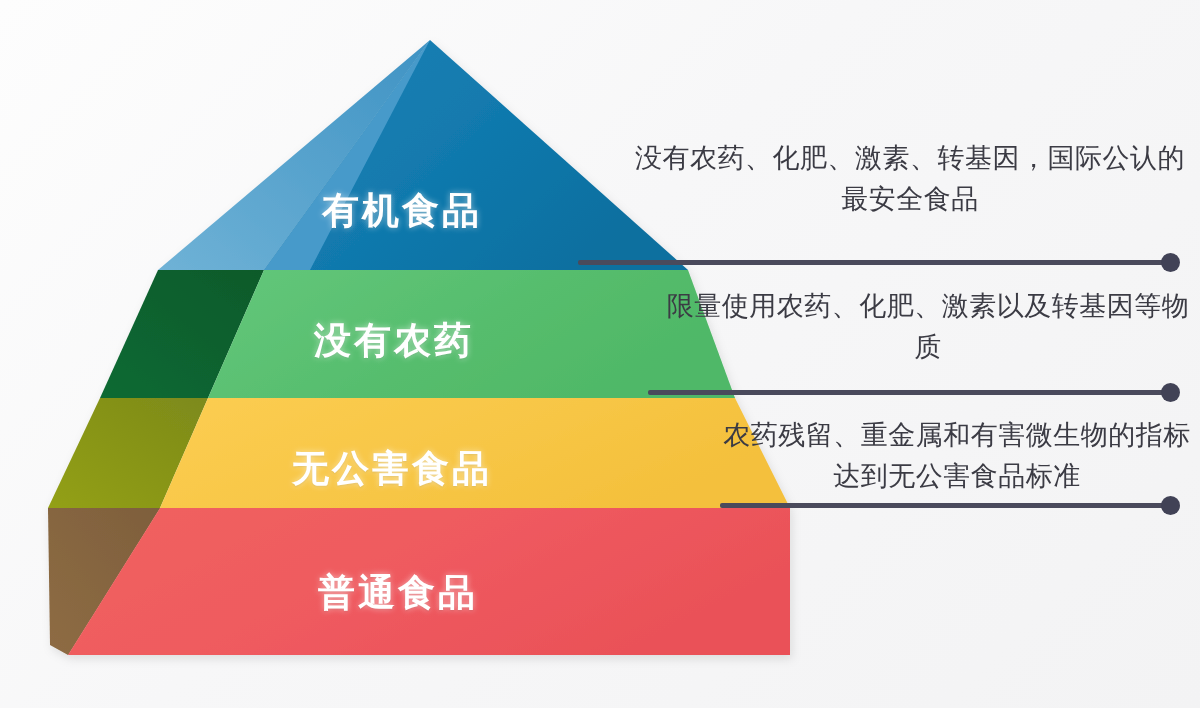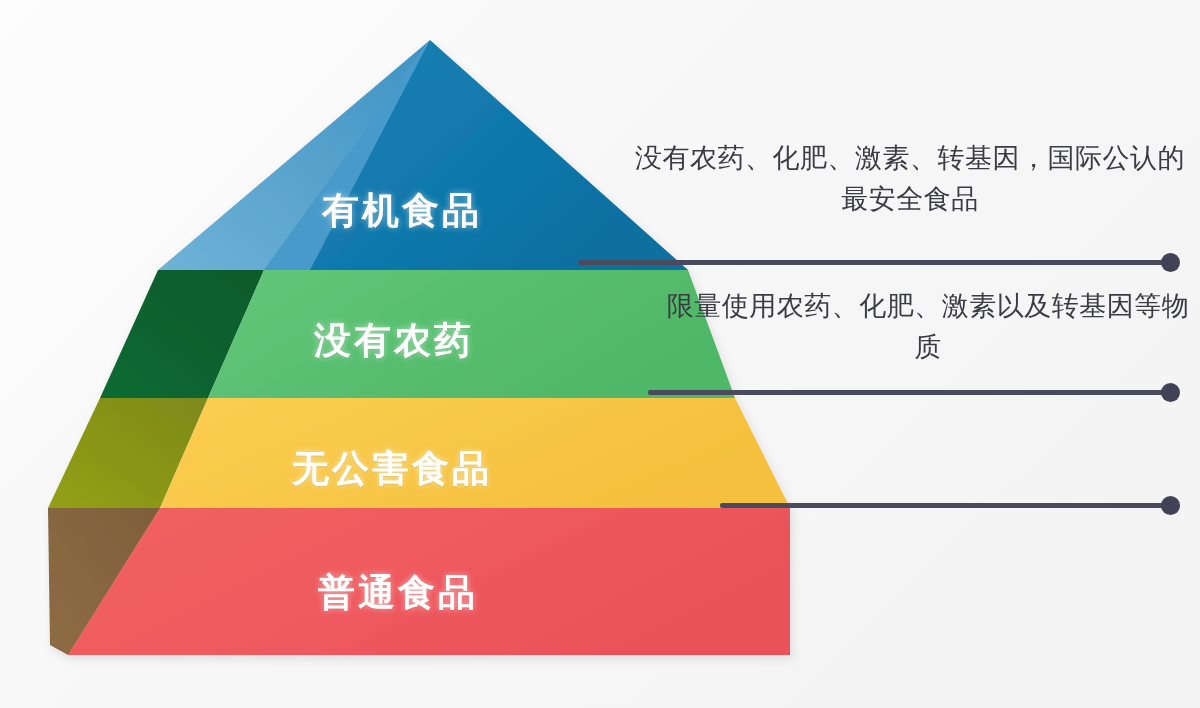--- a/index.html
+++ b/index.html
@@ -193,20 +193,21 @@
   <div class="tier-label" id="label-green">没有农药</div>
 
   <div class="tier-label" id="label-pollution-free">无公害食品</div>
 
   <div class="tier-label" id="label-ordinary">普通食品</div>
 
   <div class="desc" id="desc-organic">没有农药、化肥、激素、转基因，国际公认的最安全食品</div>
 
   <div class="desc" id="desc-green">限量使用农药、化肥、激素以及转基因等物质</div>
 
+  <div class="desc" id="desc-pollution-free">农药残留、重金属和有害微生物的指标达到无公害食品标准</div>
 
 
   <div class="connector" id="connector-1"></div>
   <div class="connector-dot" id="dot-1"></div>
 
   <div class="connector" id="connector-2"></div>
   <div class="connector-dot" id="dot-2"></div>
 
   <div class="connector" id="connector-3"></div>
   <div class="connector-dot" id="dot-3"></div>

